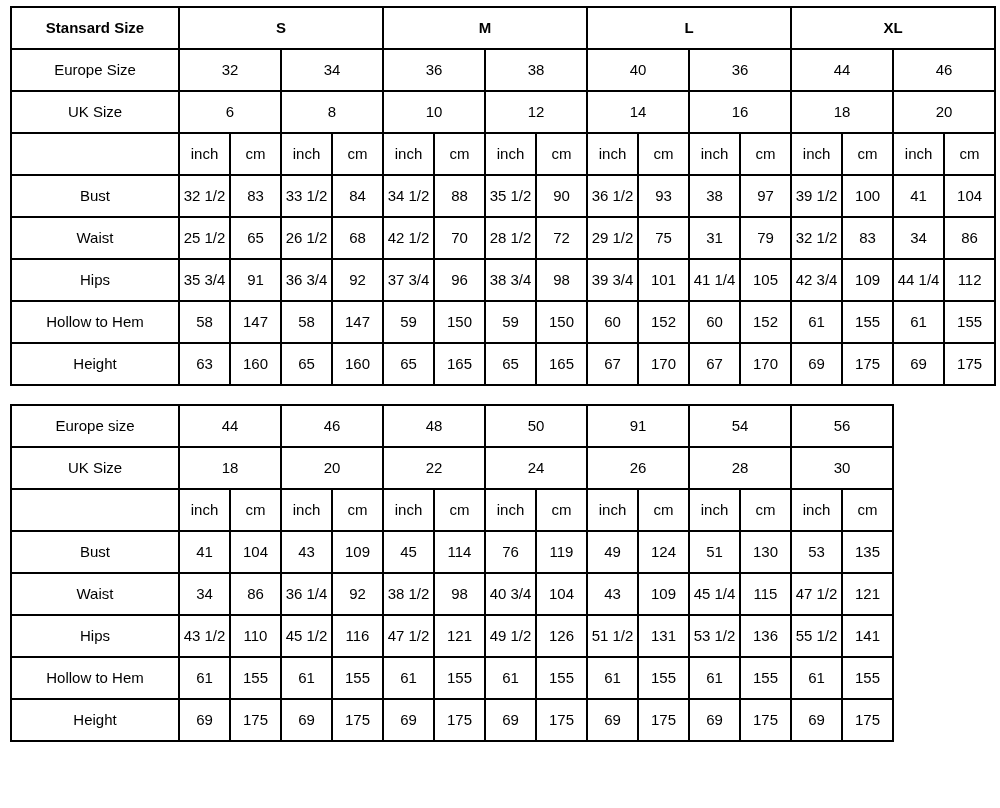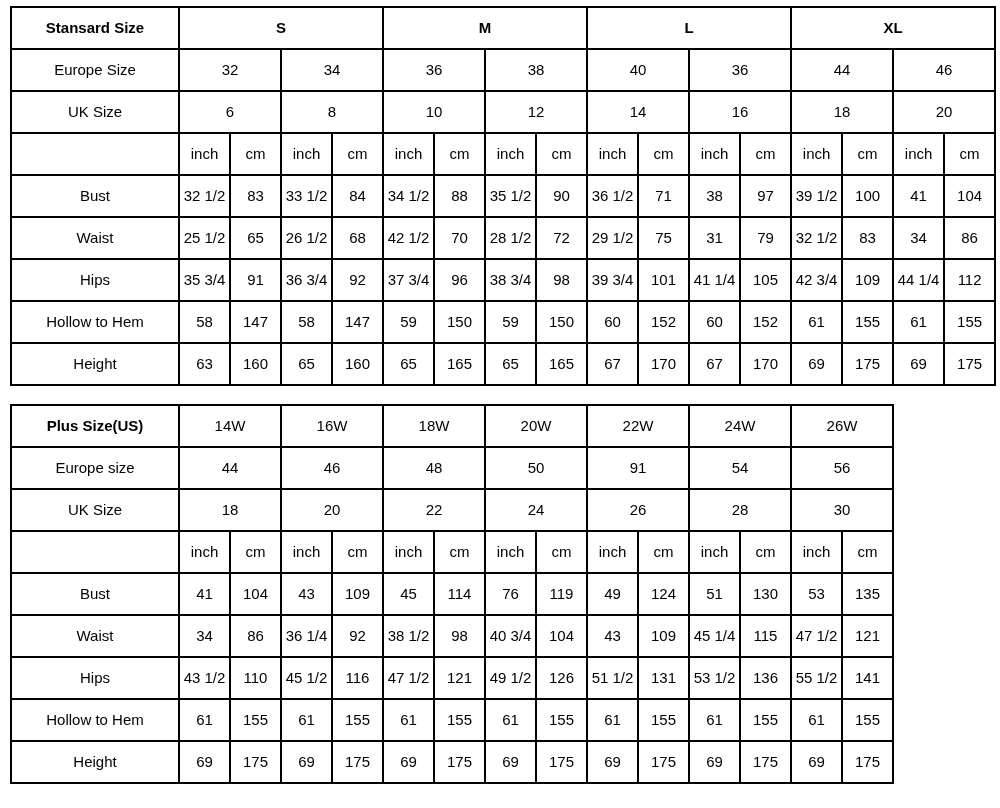--- a/index.html
+++ b/index.html
@@ -136,21 +136,21 @@
         <td class="label-cell">Bust</td>
         <td>32 1/2</td>
         <td>83</td>
         <td>33 1/2</td>
         <td>84</td>
         <td>34 1/2</td>
         <td>88</td>
         <td>35 1/2</td>
         <td>90</td>
         <td>36 1/2</td>
-        <td>71</td>
+        <td>93</td>
         <td>38</td>
         <td>97</td>
         <td>39 1/2</td>
         <td>100</td>
         <td>41</td>
         <td>104</td>
       </tr>
 
       <tr>
         <td class="label-cell">Waist</td>
@@ -250,31 +250,20 @@
       <col style="width:51px">
         <col style="width:51px">
       <col style="width:51px">
         <col style="width:51px">
       <col style="width:51px">
         <col style="width:51px">
       <col style="width:102px">
     </colgroup>
     <tbody>
       <tr>
-        <td class="bold label-cell">Plus Size(US)</td>
-        <td colspan="2">14W</td>
-        <td colspan="2">16W</td>
-        <td colspan="2">18W</td>
-        <td colspan="2">20W</td>
-        <td colspan="2">22W</td>
-        <td colspan="2">24W</td>
-        <td colspan="2">26W</td>
-        <td class="noborder"></td>
-      </tr>
-      <tr>
         <td class="label-cell">Europe size</td>
         <td colspan="2">44</td>
         <td colspan="2">46</td>
         <td colspan="2">48</td>
         <td colspan="2">50</td>
         <td colspan="2">91</td>
         <td colspan="2">54</td>
         <td colspan="2">56</td>
         <td class="noborder"></td>
       </tr>

